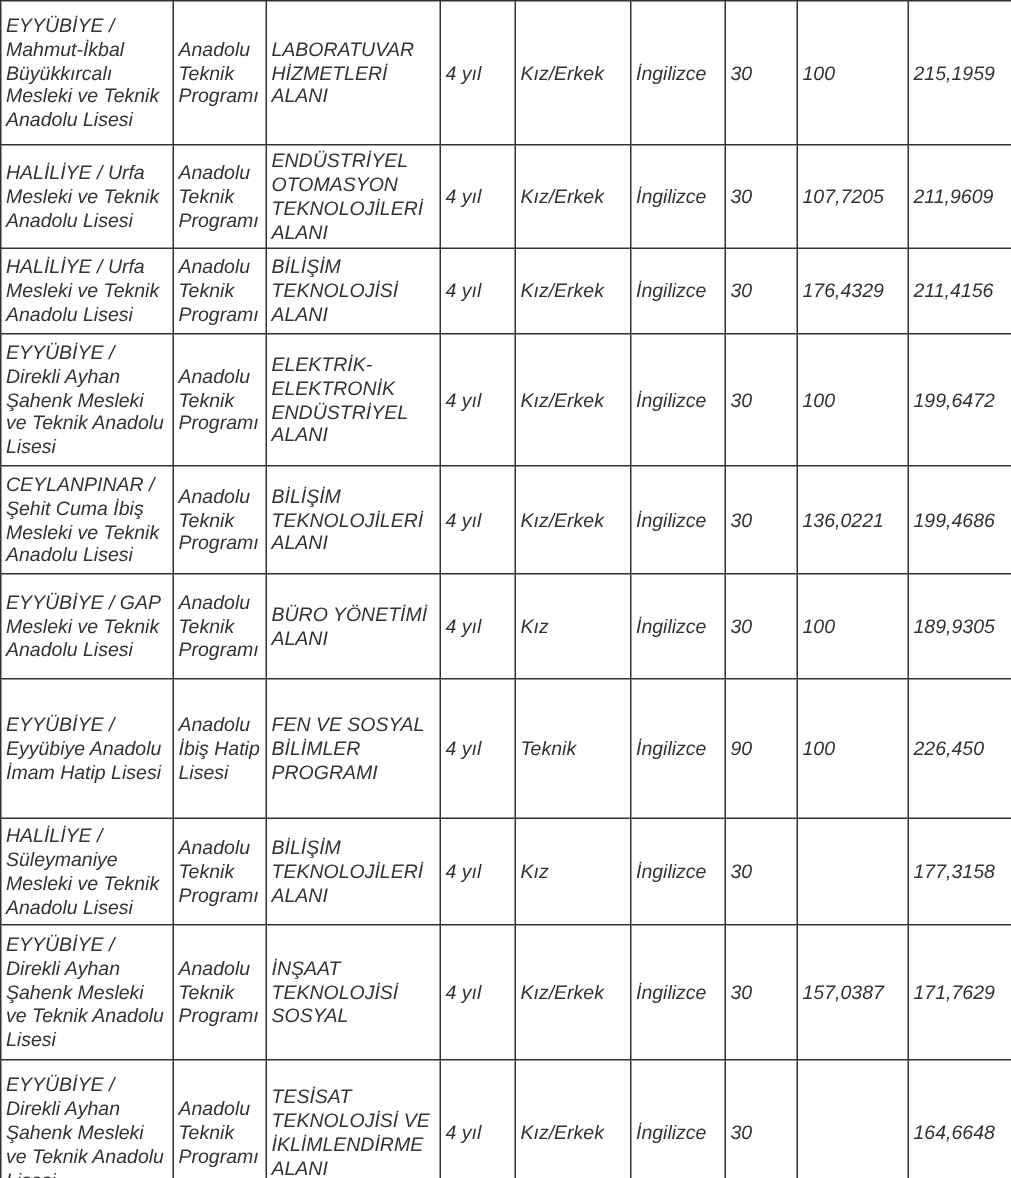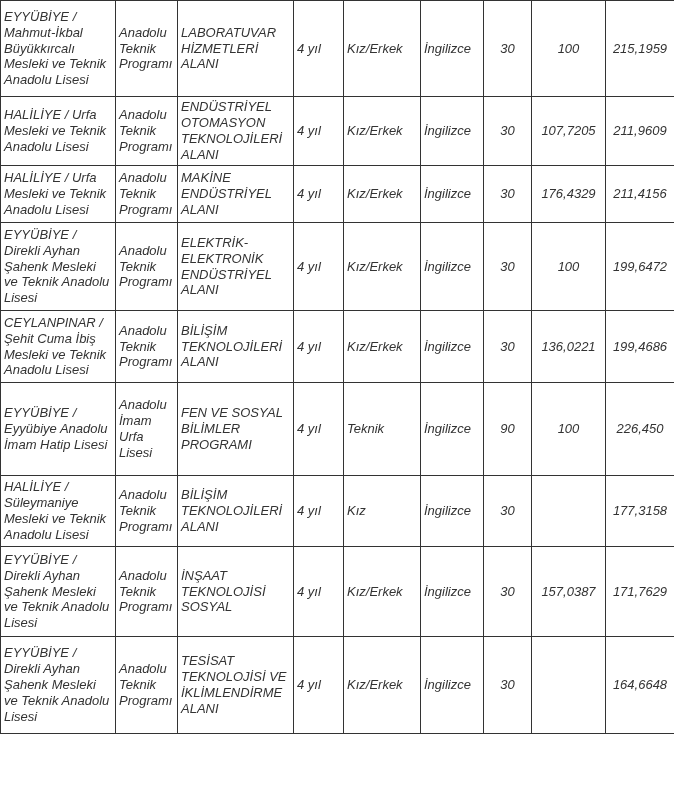--- a/index.html
+++ b/index.html
@@ -32,21 +32,21 @@
   col.w-school   { width: 115px; }
   col.w-program  { width: 62px;  }
   col.w-area     { width: 116px; }
   col.w-duration { width: 50px;  }
   col.w-gender   { width: 77px;  }
   col.w-language { width: 63px;  }
   col.w-quota    { width: 48px;  }
   col.w-score1   { width: 74px;  }
   col.w-score2   { width: 69px;  }
 
-  td.c-quota, td.c-score1, td.c-score2 { text-align: center; }
+  td.c-quota, td.c-score1, td.c-score2 { text-align: left; }
   td.c-school, td.c-program, td.c-area, td.c-duration, td.c-gender, td.c-language { text-align: left; }
 
   
   tr.r0 { height: 96px; }
   tr.r1 { height: 69px; }
   tr.r2 { height: 57px; }
   tr.r3 { height: 88px; }
   tr.r4 { height: 72px; }
   tr.r5 { height: 70px; }
   tr.r6 { height: 93px; }
@@ -89,21 +89,21 @@
         <td class="c-duration">4 yıl</td>
         <td class="c-gender">Kız/Erkek</td>
         <td class="c-language">İngilizce</td>
         <td class="c-quota">30</td>
         <td class="c-score1">107,7205</td>
         <td class="c-score2">211,9609</td>
       </tr>
       <tr class="r2">
         <td class="c-school">HALİLİYE / Urfa Mesleki ve Teknik Anadolu Lisesi</td>
         <td class="c-program">Anadolu Teknik Programı</td>
-        <td class="c-area">MAKİNE ENDÜSTRİYEL ALANI</td>
+        <td class="c-area">BİLİŞİM TEKNOLOJİSİ ALANI</td>
         <td class="c-duration">4 yıl</td>
         <td class="c-gender">Kız/Erkek</td>
         <td class="c-language">İngilizce</td>
         <td class="c-quota">30</td>
         <td class="c-score1">176,4329</td>
         <td class="c-score2">211,4156</td>
       </tr>
       <tr class="r3">
         <td class="c-school">EYYÜBİYE / Direkli Ayhan Şahenk Mesleki ve Teknik Anadolu Lisesi</td>
         <td class="c-program">Anadolu Teknik Programı</td>
@@ -119,23 +119,34 @@
         <td class="c-school">CEYLANPINAR / Şehit Cuma İbiş Mesleki ve Teknik Anadolu Lisesi</td>
         <td class="c-program">Anadolu Teknik Programı</td>
         <td class="c-area">BİLİŞİM TEKNOLOJİLERİ ALANI</td>
         <td class="c-duration">4 yıl</td>
         <td class="c-gender">Kız/Erkek</td>
         <td class="c-language">İngilizce</td>
         <td class="c-quota">30</td>
         <td class="c-score1">136,0221</td>
         <td class="c-score2">199,4686</td>
       </tr>
+      <tr class="r5">
+        <td class="c-school">EYYÜBİYE / GAP Mesleki ve Teknik Anadolu Lisesi</td>
+        <td class="c-program">Anadolu Teknik Programı</td>
+        <td class="c-area">BÜRO YÖNETİMİ ALANI</td>
+        <td class="c-duration">4 yıl</td>
+        <td class="c-gender">Kız</td>
+        <td class="c-language">İngilizce</td>
+        <td class="c-quota">30</td>
+        <td class="c-score1">100</td>
+        <td class="c-score2">189,9305</td>
+      </tr>
       <tr class="r6">
         <td class="c-school">EYYÜBİYE / Eyyübiye Anadolu İmam Hatip Lisesi</td>
-        <td class="c-program">Anadolu İmam Urfa Lisesi</td>
+        <td class="c-program">Anadolu İbiş Hatip Lisesi</td>
         <td class="c-area">FEN VE SOSYAL BİLİMLER PROGRAMI</td>
         <td class="c-duration">4 yıl</td>
         <td class="c-gender">Teknik</td>
         <td class="c-language">İngilizce</td>
         <td class="c-quota">90</td>
         <td class="c-score1">100</td>
         <td class="c-score2">226,450</td>
       </tr>
       <tr class="r7">
         <td class="c-school">HALİLİYE / Süleymaniye Mesleki ve Teknik Anadolu Lisesi</td>

